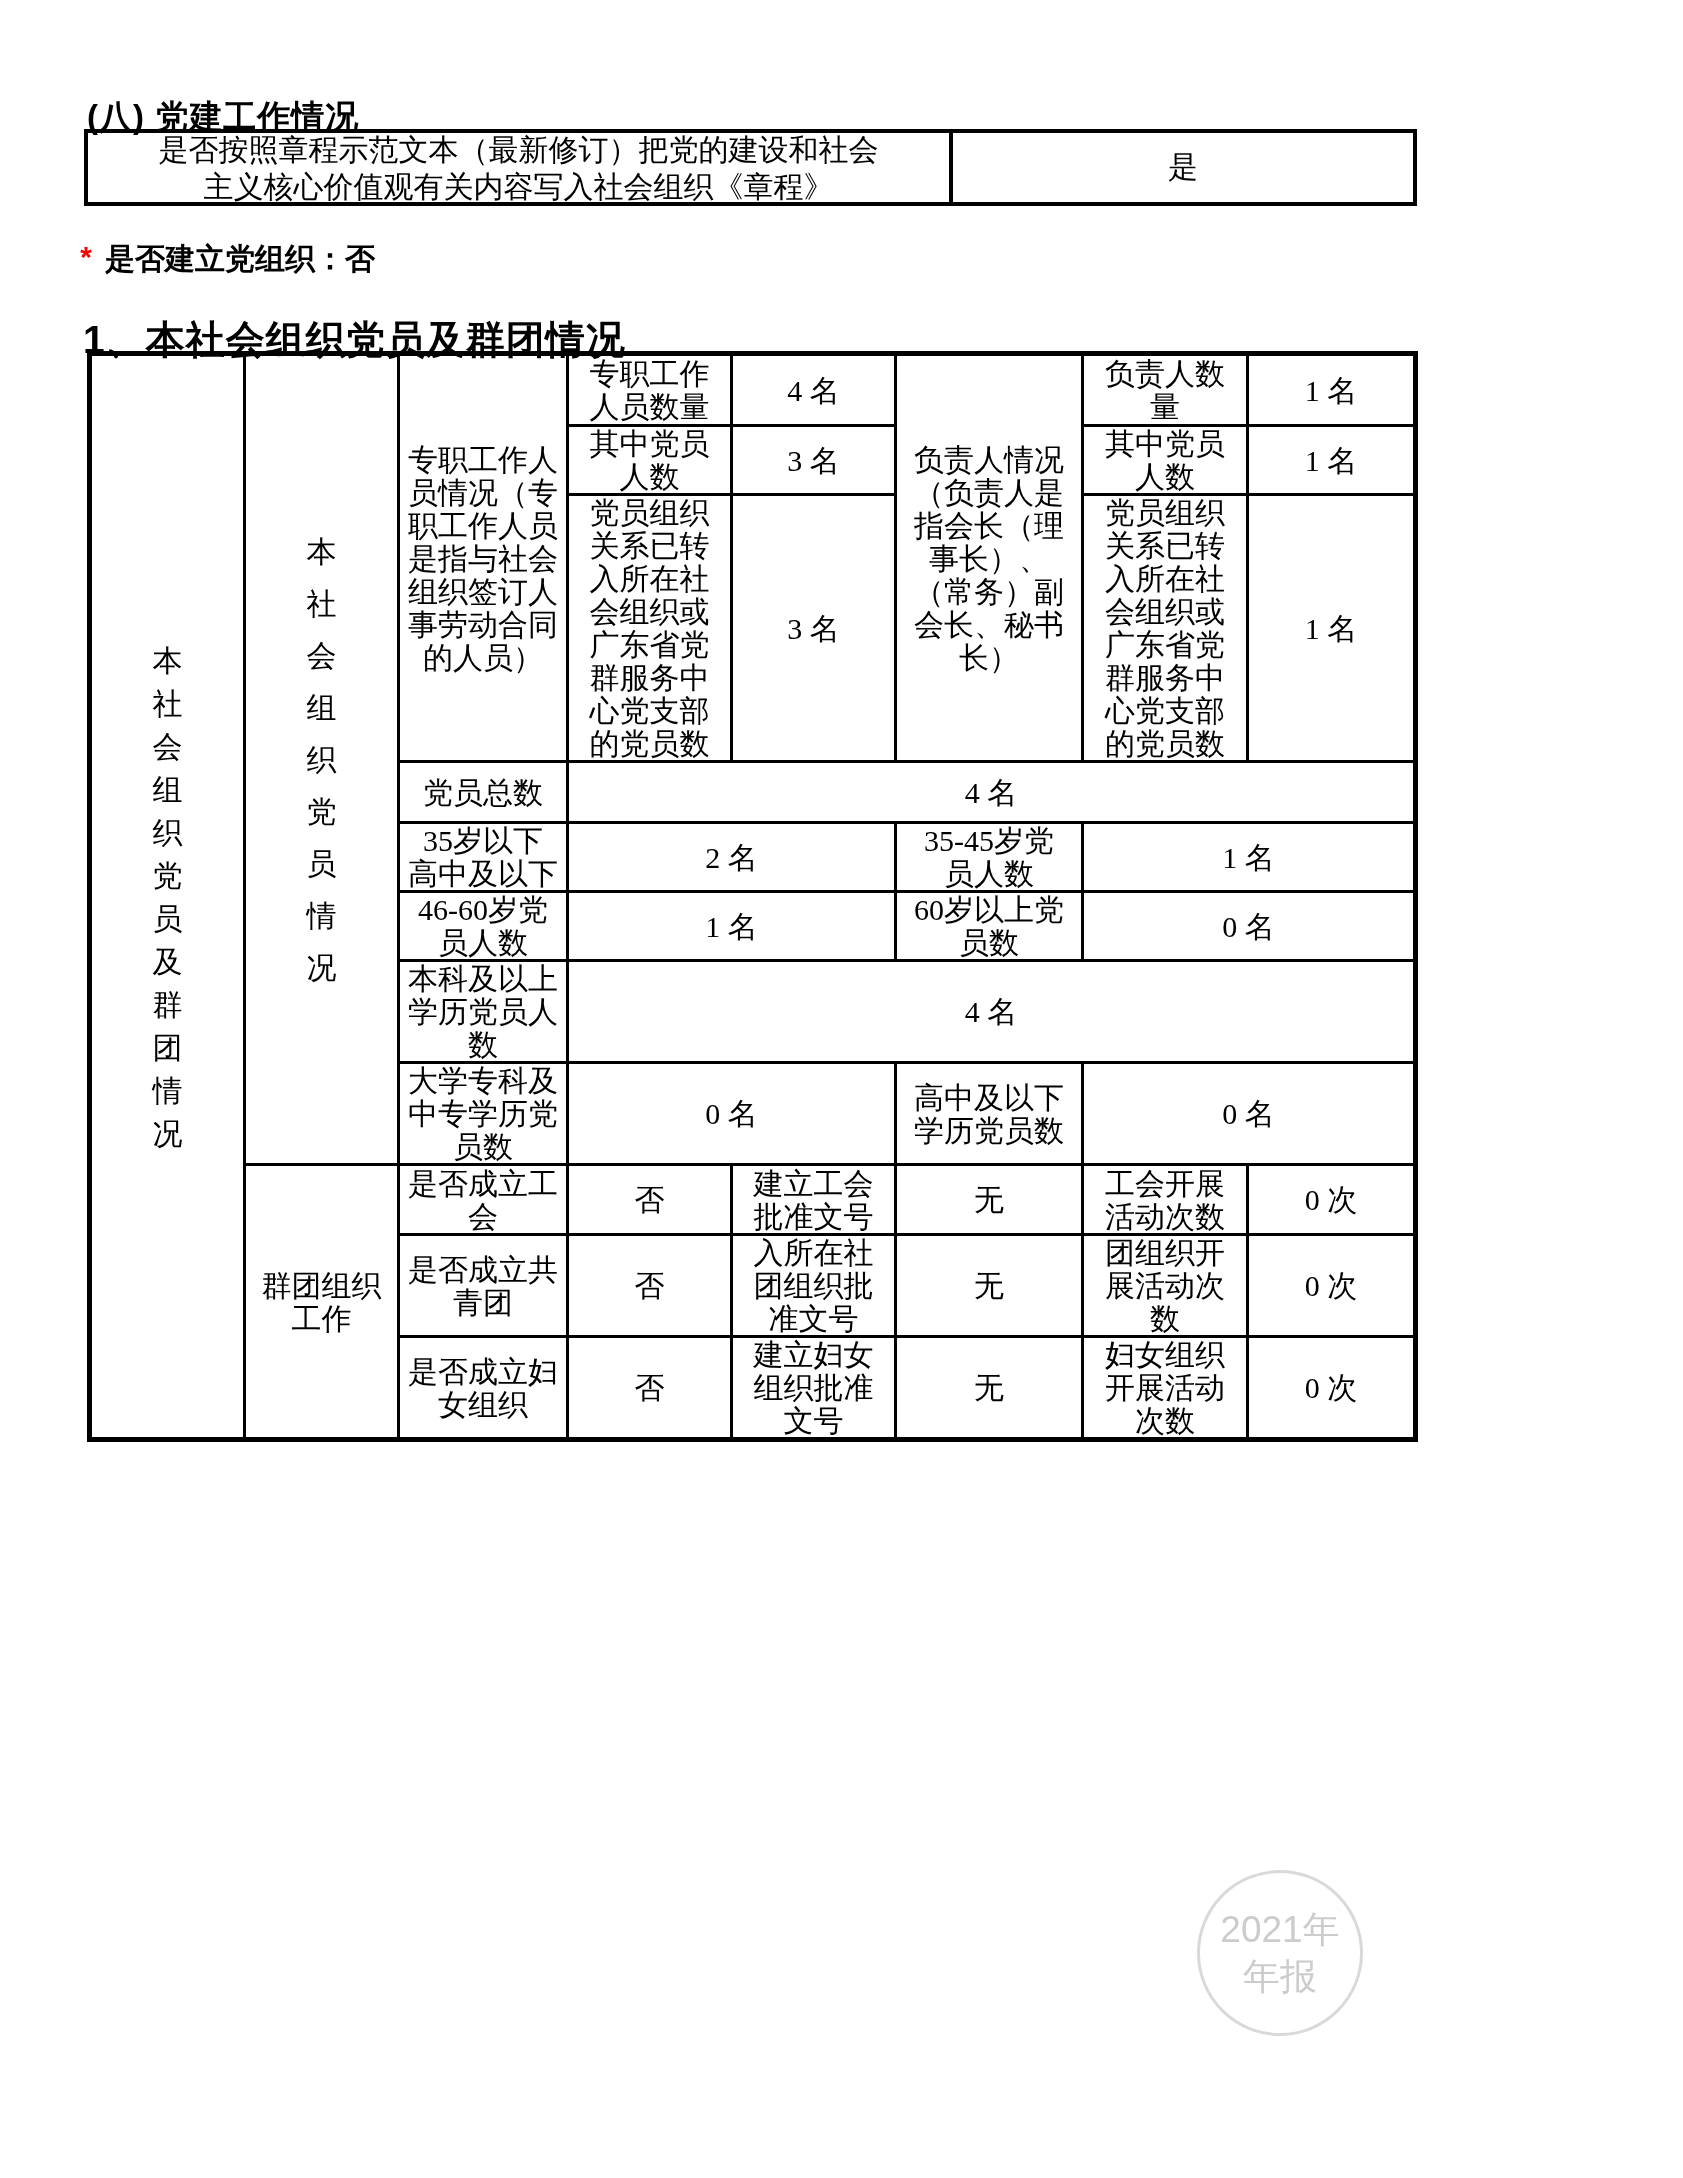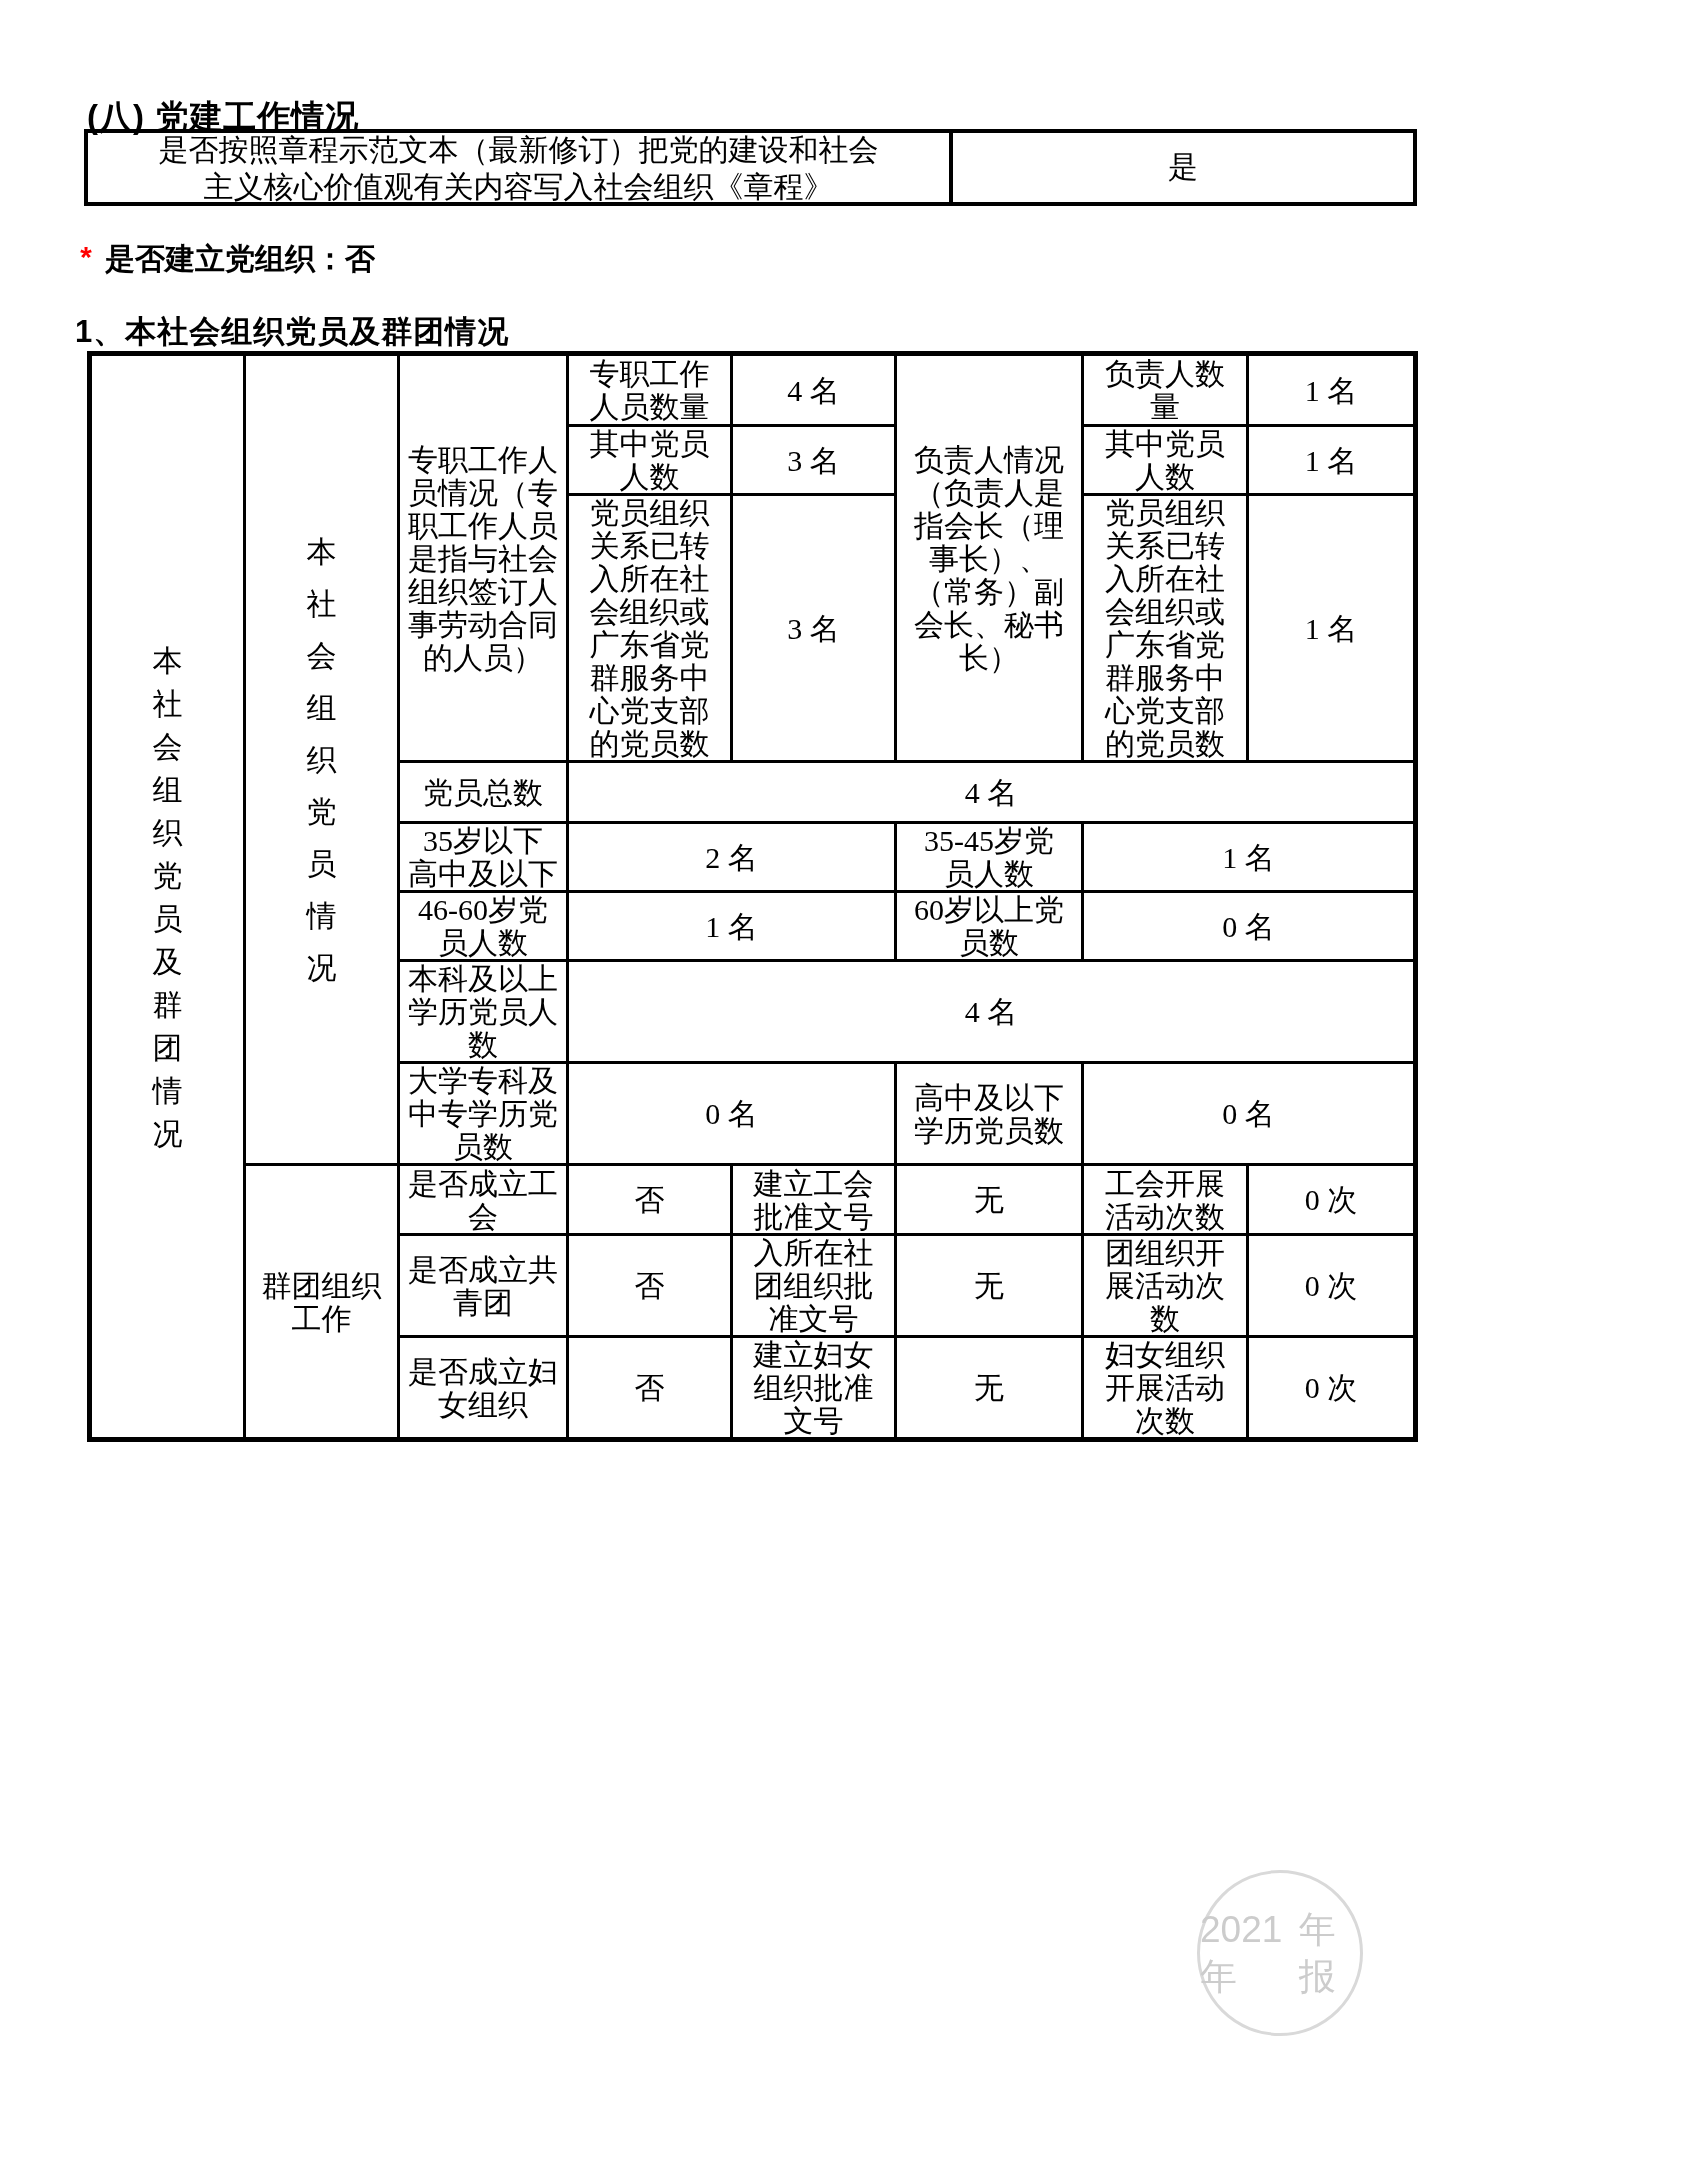--- a/index.html
+++ b/index.html
@@ -39,21 +39,21 @@
   }
   .party-line{
     position:absolute;left:77px;top:242px;
     font-family:Liberation Mono, monospace;
     font-weight:700;font-size:30px;line-height:38px;
   }
   .party-line .star{color:#ff0000;margin-right:10px;font-weight:700;}
   .subsection-title{
     position:absolute;left:71px;top:309px;
     font-family:"Liberation Sans","DejaVu Sans",sans-serif;
-    font-weight:700;font-size:31px;line-height:38px;margin:4px;
+    font-weight:700;font-size:39px;line-height:38px;margin:12px;
     letter-spacing:1px;
   }
   .main-table{
     position:absolute;left:87px;top:351px;
     border-collapse:collapse;
     border:5px solid #000;
     table-layout:fixed;
     width:1329px;
   }
   .main-table td{
@@ -63,21 +63,21 @@
     white-space:pre-line;
     padding:0 2px;
     overflow:hidden;
   }
   td.vert-a{line-height:43px;font-size:30px;}
   td.vert-b{line-height:52px;font-size:30px;}
   .watermark{
     position:absolute;left:1197px;top:1870px;
     width:166px;height:166px;border:3px solid #d9d9d9;border-radius:50%;
     box-sizing:border-box;
-    display:flex;align-items:center;justify-content:center;
+    display:flex;flex-direction:column;align-items:center;justify-content:center;
     font-family:"Liberation Sans","DejaVu Sans",sans-serif;
     color:#cccccc;font-size:37px;line-height:47px;
     background:transparent;
   }
 </style>
 </head>
 <body>
 
 <div class="page">
 

